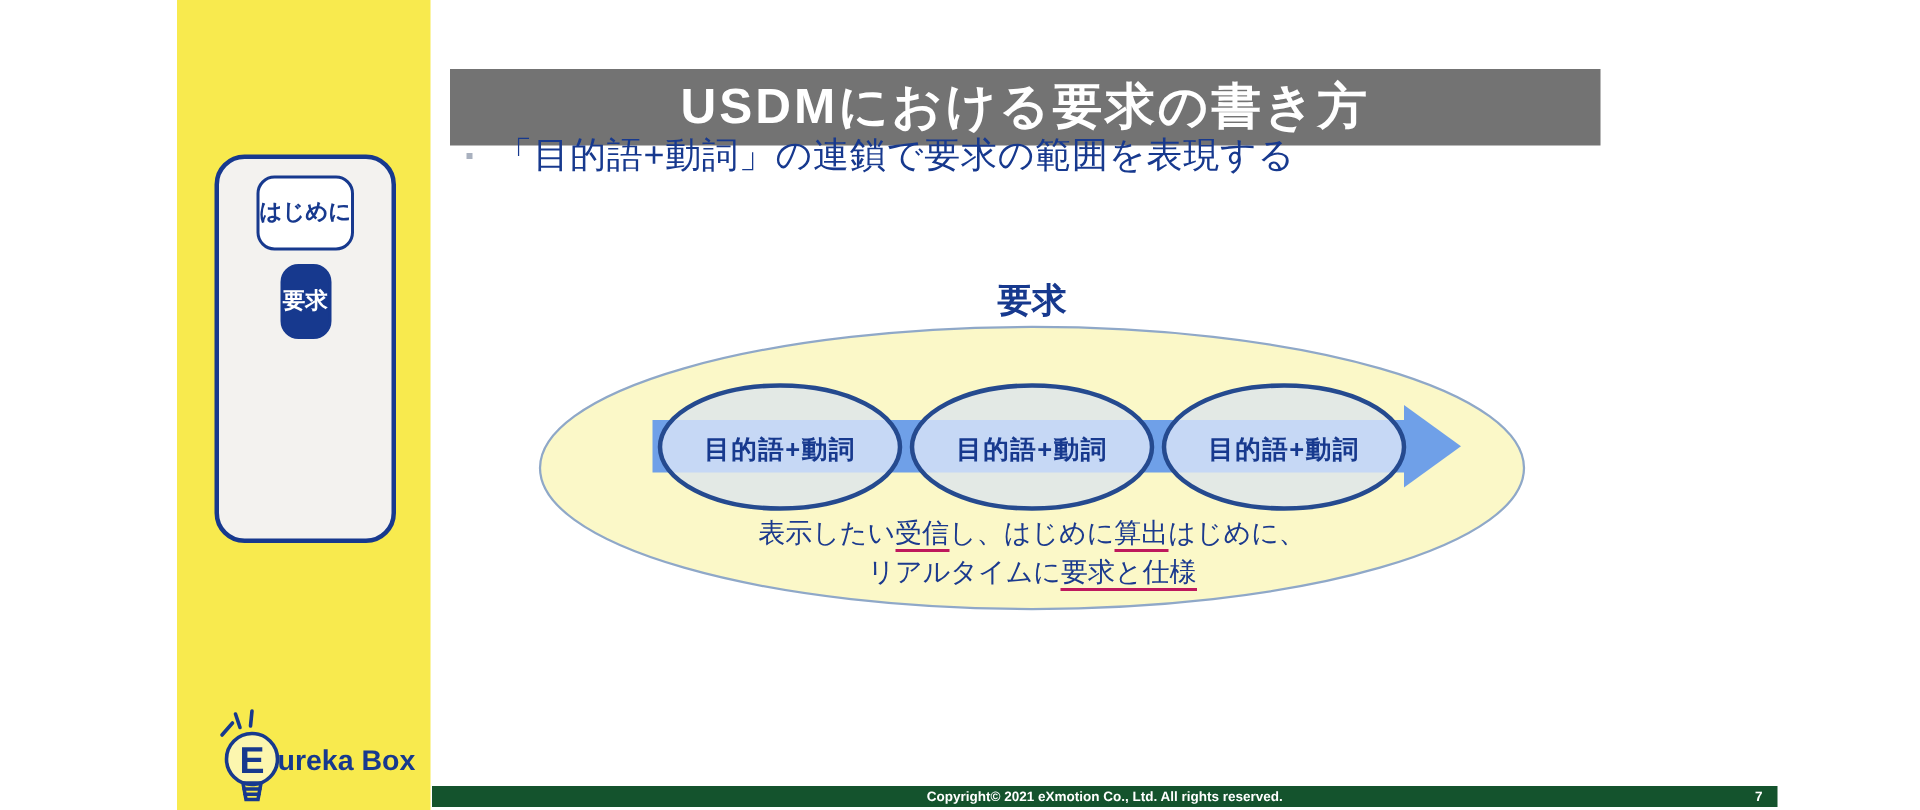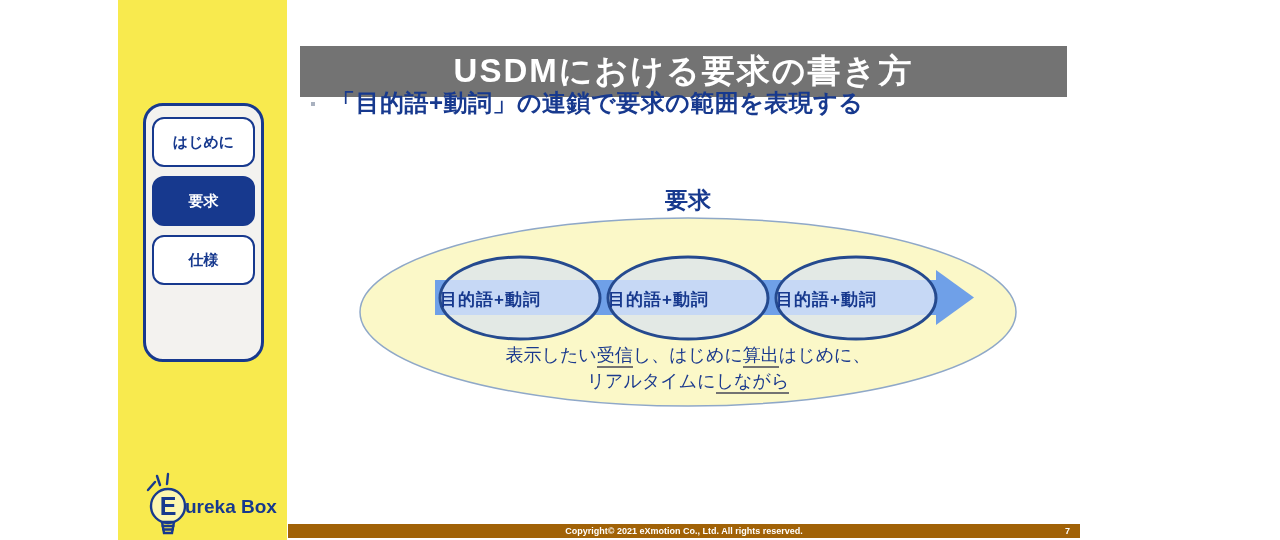--- a/index.html
+++ b/index.html
@@ -6,62 +6,61 @@
   html,body { width:1280px; height:540px; }
   body {
     position:relative; background:#ffffff; overflow:hidden;
     font-family:"Liberation Sans","DejaVu Sans",sans-serif;
   }
   
   .yellow-strip { position:absolute; left:118px; top:0; width:169px; height:540px; background:#F8EA4E; }
   .sidebar {
     position:absolute; left:143px; top:103px; width:121px; height:259px;
     background:#F3F2EF; border:3px solid #17398E; border-radius:20px;
-    padding:11px 6px; display:flex; flex-direction:column; gap:9px;
+    padding:11px 6px; display:flex; flex-direction:column; gap:9px;align-items:center;
   }
   .nav-btn {
     height:50px; background:#ffffff; border:2.5px solid #17398E; border-radius:12px;
     color:#17398E; font-weight:700; font-size:15px; line-height:1.2;
     display:flex; align-items:center; justify-content:center; text-align:center;
     white-space:pre-line; cursor:pointer;
   }
   .nav-btn.active { background:#17398E; color:#ffffff; }
   
   .logo { position:absolute; left:141px; top:468px; width:140px; height:72px; }
   
   .header-bar {
     position:absolute; left:300px; top:23px; width:767px; height:51px; background:#737373;
     color:#ffffff; display:flex; align-items:center; justify-content:center;
     font-size:33px; font-weight:700; letter-spacing:2px;margin-top:23px;
   }
   .subtitle-dot { position:absolute; left:311px; top:102px; width:4px; height:4px; background:#A9B1BF; }
-  .subtitle { position:absolute; left:331px; top:87px; font-size:24px; font-weight:700; color:#17398E; letter-spacing:0.5px;text-align:right; }
+  .subtitle { position:absolute; left:331px; top:87px; font-size:24px; font-weight:400; color:#17398E; letter-spacing:0.5px;text-align:right; }
   
   .diagram { position:absolute; left:340px; top:183px; width:700px; height:240px; }
   .diagram svg { position:absolute; left:0; top:0; }
   .diagram-title { position:absolute; left:0; top:2px; width:696px; text-align:center; font-size:23px; font-weight:700; color:#17398E; }
-  .chain-label { position:absolute; top:105px; width:160px; font-size:17px; font-weight:700; color:#17398E; letter-spacing:1px; }
+  .chain-label { position:absolute; top:105px; width:160px; text-align:center; font-size:17px; font-weight:700; color:#17398E; letter-spacing:1px; }
   .cl-1 { left:100px; } .cl-2 { left:268px; } .cl-3 { left:436px; }
   .req-line { position:absolute; left:0; width:696px; text-align:center; font-size:18px; color:#1B3A8E; }
   .req-line1 { top:160px; } .req-line2 { top:186px; }
-  .req-line .u { border-bottom:2px solid #737373; padding-bottom:1px; }
+  .req-line .u { border-bottom:2px solid #be185d; padding-bottom:1px; }
   
-  .footer { position:absolute; left:288px; top:524px; width:792px; height:14px; background:#a16207; color:#ffffff; }
+  .footer { position:absolute; left:288px; top:524px; width:897px; height:14px; background:#14532d; color:#ffffff; }
   .footer-copy { position:absolute; left:0; top:2px; width:100%; text-align:center; font-size:9px; font-weight:700; line-height:10px; }
   .footer-page { position:absolute; right:10px; top:2px; font-size:9px; font-weight:700; line-height:10px; }
 </style>
 </head>
 <body>
 
 <div class="yellow-strip"></div>
 
 <nav class="sidebar">
   <div class="nav-btn">はじめに</div>
   <div class="nav-btn active">要求</div>
-  <div class="nav-btn">仕様</div>
 </nav>
 
 <div class="logo">
   <svg width="140" height="72" viewBox="0 0 140 72">
     <g stroke="#17398E" stroke-width="2.4" stroke-linecap="round" fill="none">
       <line x1="7" y1="22" x2="14" y2="14"></line>
       <line x1="16" y1="8" x2="19" y2="17"></line>
       <line x1="27" y1="6" x2="26" y2="16"></line>
       <circle cx="27" cy="38" r="17" fill="#FFFFFF" fill-opacity="0.55"></circle>
       <path d="M21,54 L33,54 L31,65 L23,65 Z"></path>
@@ -111,19 +110,19 @@
       <ellipse cx="516" cy="115" rx="80" ry="41" fill="#E3E9E5"></ellipse>
       <rect x="436" y="97" width="160" height="35" fill="#C6D8F5" clip-path="url(#clip-e3)"></rect>
       <ellipse cx="516" cy="115" rx="80" ry="41" fill="none" stroke="#254A8F" stroke-width="3"></ellipse>
     </g>
   </svg>
   <div class="diagram-title">要求</div>
   <div class="chain-label cl-1">目的語+動詞</div>
   <div class="chain-label cl-2">目的語+動詞</div>
   <div class="chain-label cl-3">目的語+動詞</div>
   <div class="req-line req-line1"><span>表示したい</span><span class="u">受信</span><span>し、はじめに</span><span class="u">算出</span><span>はじめに、</span></div>
-  <div class="req-line req-line2"><span>リアルタイムに</span><span class="u">しながら</span></div>
+  <div class="req-line req-line2"><span>リアルタイムに</span><span class="u">要求と仕様</span></div>
 </div>
 
 <div class="footer">
   <div class="footer-copy">Copyright© 2021 eXmotion Co., Ltd. All rights reserved.</div>
   <div class="footer-page">7</div>
 </div>
 
 </body></html>

